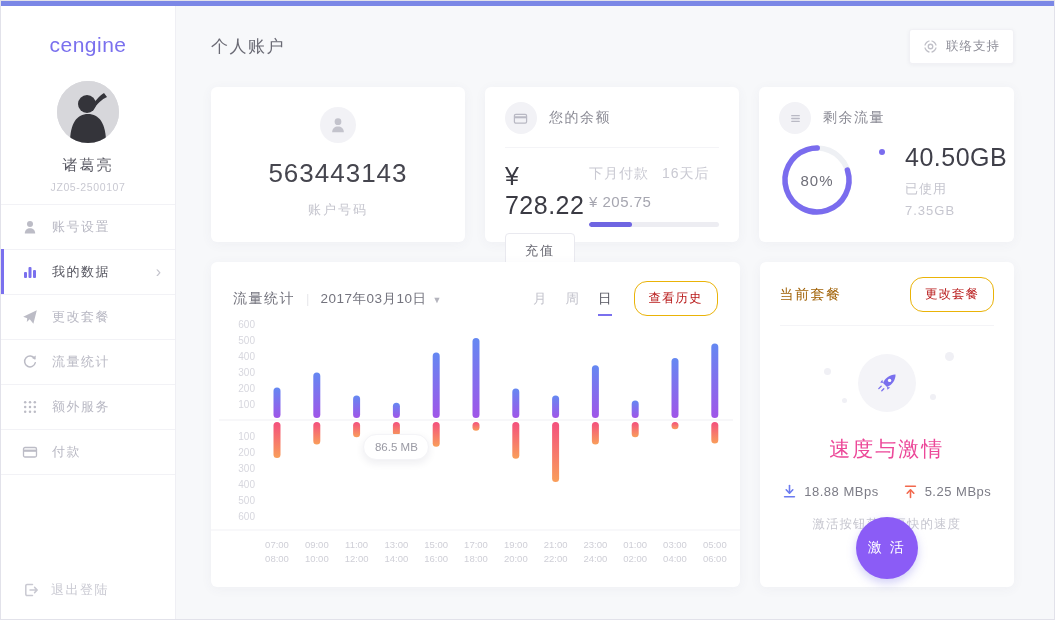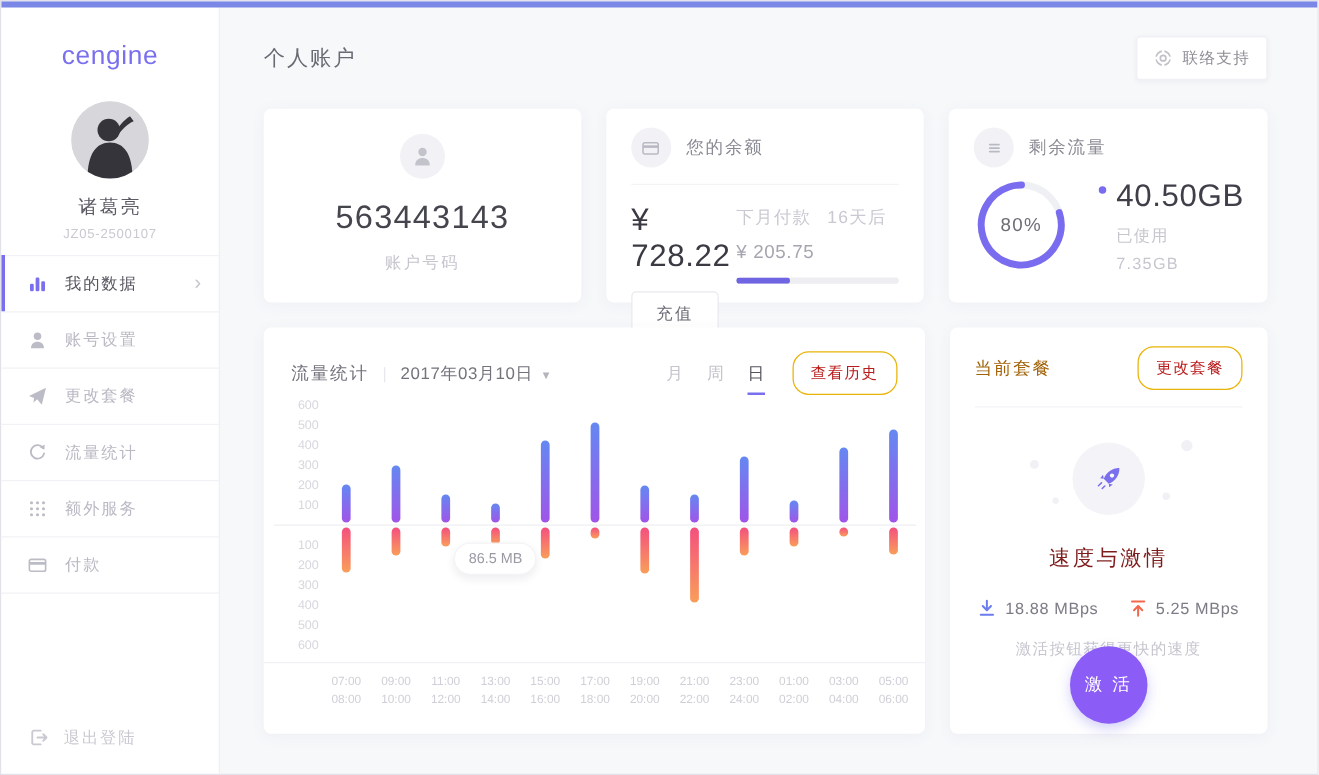--- a/index.html
+++ b/index.html
@@ -55,21 +55,21 @@
   .bal-right { padding-top:3px; }
   .pay-line1 { font-size:14px; color:#c9c9d2; letter-spacing:1px; }
   .pay-line1 .due { margin-left:8px; }
   .pay-amount { font-size:15px; color:#a6a6b0; margin-top:10px; letter-spacing:0.5px; }
   .progress { width:130px; height:5px; border-radius:2.5px; background:#ededf2; margin-top:12px; overflow:hidden; }
   .progress .fill { height:100%; border-radius:2.5px; background:#6f65e2; }
 
   .flow-body { display:flex; align-items:center; margin-top:8px; }
   .donut-wrap { position:relative; width:76px; height:76px; }
   .donut-wrap .pct { position:absolute; inset:0; display:flex; align-items:center; justify-content:center; font-size:15px; color:#6e6e78; letter-spacing:1px; }
-  .flow-right { margin-left:24px; display:flex; align-items:flex-start; gap:8px; }
+  .flow-right { margin-left:24px; display:flex; align-items:flex-start; gap:20px; }
   .dot { width:6px; height:6px; border-radius:50%; background:#7a6cee; margin-top:6px; }
   .flow-num { font-size:25px; color:#3f3f49; letter-spacing:0.5px; }
   .flow-sub { font-size:13px; color:#c6c6cf; margin-top:8px; letter-spacing:1px; }
 
   
   .bottom-row { display:flex; gap:20px; margin-top:20px; }
   .chart-card { position:relative; width:530px; height:325px; }
   .chart-head { display:flex; align-items:center; padding:19px 22px 0; }
   .chart-title { font-size:14px; color:#73737d; letter-spacing:1.5px; }
   .sep { color:#e8e8ec; margin:0 11px; font-size:13px; }
@@ -87,21 +87,21 @@
   
   .plan-card { position:relative; width:255px; height:325px; padding:15px 20px; }
   .plan-head { display:flex; align-items:center; justify-content:space-between; }
   .plan-title { font-size:14px; color:#a16207; letter-spacing:1.5px; }
   .rocket-wrap { position:relative; width:58px; height:58px; border-radius:50%; background:#f4f4f8; margin:28px auto 0; display:flex; align-items:center; justify-content:center; }
   .deco { position:absolute; border-radius:50%; background:#f0f0f5; }
   .deco.d1 { width:7px; height:7px; left:-34px; top:14px; }
   .deco.d2 { width:5px; height:5px; left:-16px; top:44px; }
   .deco.d3 { width:9px; height:9px; right:-38px; top:-2px; }
   .deco.d4 { width:6px; height:6px; right:-20px; top:40px; }
-  .plan-name { text-align:center; font-size:17px; color:#7f1d1d; letter-spacing:2px; margin-top:23px; }
+  .plan-name { text-align:center; font-size:21px; color:#ec4899; letter-spacing:2px; margin-top:23px; }
   .speeds { display:flex; justify-content:center; gap:24px; margin-top:21px; font-size:13px; color:#7c7c86; letter-spacing:0.5px; }
   .speed { display:flex; align-items:center; gap:7px; }
   .plan-hint { text-align:center; font-size:12.5px; color:#c6c6cf; margin-top:17px; letter-spacing:1px; }
   .btn-activate { position:absolute; bottom:8px; left:50%; transform:translateX(-50%); width:62px; height:62px; border-radius:50%; background:#8b5cf6; color:#fff; font-size:14px; letter-spacing:2px; display:flex; align-items:center; justify-content:center; cursor:pointer; box-shadow:0 4px 10px rgba(125,120,232,.35); }
 </style>
 </head>
 <body>
 
 <div class="app">
   <div class="topbar"></div>
@@ -113,36 +113,36 @@
         <rect width="62" height="62" fill="#d7d7db"></rect>
         <circle cx="30" cy="23" r="9" fill="#34343a"></circle>
         <path d="M13 62 C13 42 20 33 31 33 C42 33 49 42 49 62 Z" fill="#34343a"></path>
         <path d="M36 29 C40 23 45 18 50 16 L47 12 C42 15 37 21 34 27 Z" fill="#34343a"></path>
       </svg>
     </div>
     <div class="u-name">诸葛亮</div>
     <div class="u-id">JZ05-2500107</div>
 
     <div class="menu">
+      <div class="side-item">
+        <svg width="16" height="16" viewBox="0 0 16 16">
+          <circle class="f" cx="8" cy="5" r="3" fill="#bcbcc6"></circle>
+          <path class="f" d="M2.8 14.5 C2.8 11 5.2 9.3 8 9.3 C10.8 9.3 13.2 11 13.2 14.5 Z" fill="#bcbcc6"></path>
+        </svg>
+        <span class="lbl">账号设置</span>
+
+      </div>
       <div class="side-item active">
         <svg width="16" height="16" viewBox="0 0 16 16">
           <rect class="f" x="2" y="8" width="3" height="6" rx="1" fill="#bcbcc6"></rect>
           <rect class="f" x="6.5" y="3" width="3" height="11" rx="1" fill="#bcbcc6"></rect>
           <rect class="f" x="11" y="6" width="3" height="8" rx="1" fill="#bcbcc6"></rect>
         </svg>
         <span class="lbl">我的数据</span>
         <span class="chev">›</span>
-      </div>
-      <div class="side-item">
-        <svg width="16" height="16" viewBox="0 0 16 16">
-          <circle class="f" cx="8" cy="5" r="3" fill="#bcbcc6"></circle>
-          <path class="f" d="M2.8 14.5 C2.8 11 5.2 9.3 8 9.3 C10.8 9.3 13.2 11 13.2 14.5 Z" fill="#bcbcc6"></path>
-        </svg>
-        <span class="lbl">账号设置</span>
-
       </div>
       <div class="side-item">
         <svg width="16" height="16" viewBox="0 0 16 16">
           <path class="f" d="M1.2 7.8 L14.8 1.2 L11.4 14.8 L7.7 10.3 L4.8 13 L5.2 9.3 Z" fill="#bcbcc6"></path>
         </svg>
         <span class="lbl">更改套餐</span>
 
       </div>
       <div class="side-item">
         <svg width="16" height="16" viewBox="0 0 16 16">

